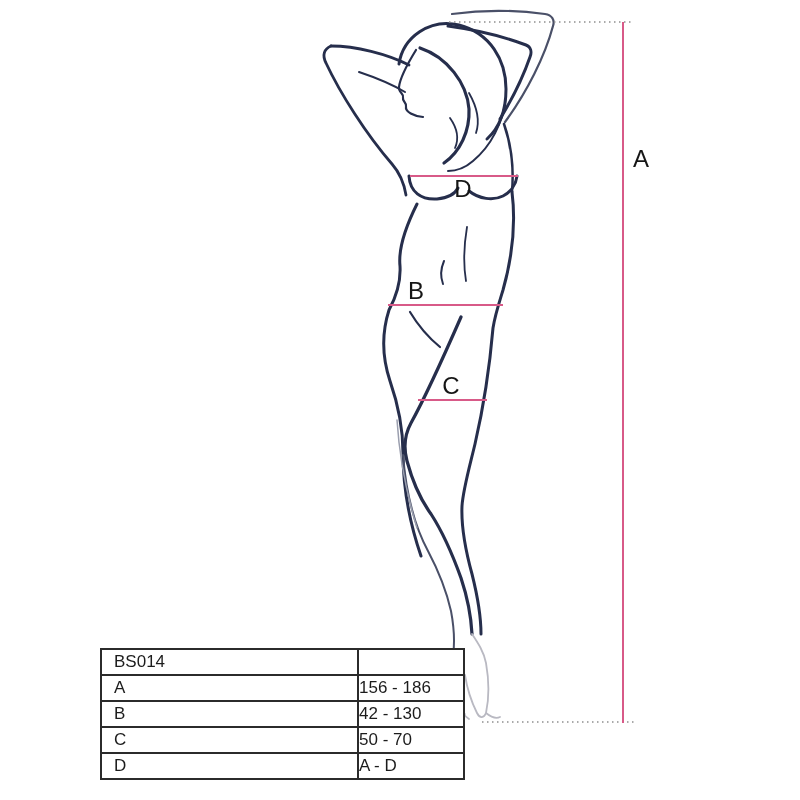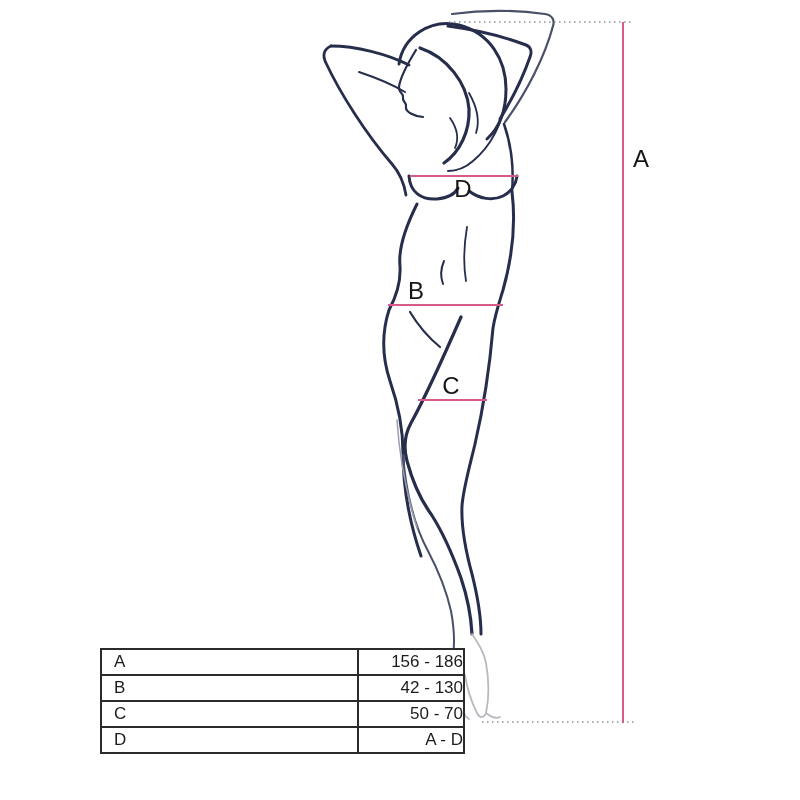--- a/index.html
+++ b/index.html
@@ -34,21 +34,21 @@
     color: #1c1c1c;
   }
   #size-table td {
     border: 2px solid #2b2b2b;
     height: 24px;
     padding: 0;
     vertical-align: middle;
     background: #ffffff;
   }
   #size-table td.label-cell { padding-left: 12px; width: 243px; text-align: left; }
-  #size-table td.value-cell { text-align: right; }
+  #size-table td.value-cell { text-align: left; }
 </style>
 </head>
 <body>
 
 <div id="canvas">
 
   <svg id="figure-svg" width="800" height="800" viewBox="0 0 800 800">
 
     <g>
       <path class="figure-stroke" stroke-width="3" d="M 399,64 C 403,37 430,18 459,25 C 490,33 506,60 506,89 C 506,112 498,129 487,139"></path>
@@ -111,20 +111,24 @@
       <text class="measure-label" x="641" y="167" text-anchor="middle">A</text>
       <text class="measure-label" x="416" y="299" text-anchor="middle">B</text>
       <text class="measure-label" x="451" y="394" text-anchor="middle">C</text>
       <text class="measure-label" x="463" y="197" text-anchor="middle">D</text>
     </g>
   </svg>
 
   <table id="size-table">
     <tbody>
       <tr>
+        <td class="label-cell">BS014</td>
+        <td class="value-cell"></td>
+      </tr>
+      <tr>
         <td class="label-cell">A</td>
         <td class="value-cell">156 - 186</td>
       </tr>
       <tr>
         <td class="label-cell">B</td>
         <td class="value-cell">42 - 130</td>
       </tr>
       <tr>
         <td class="label-cell">C</td>
         <td class="value-cell">50 - 70</td>

